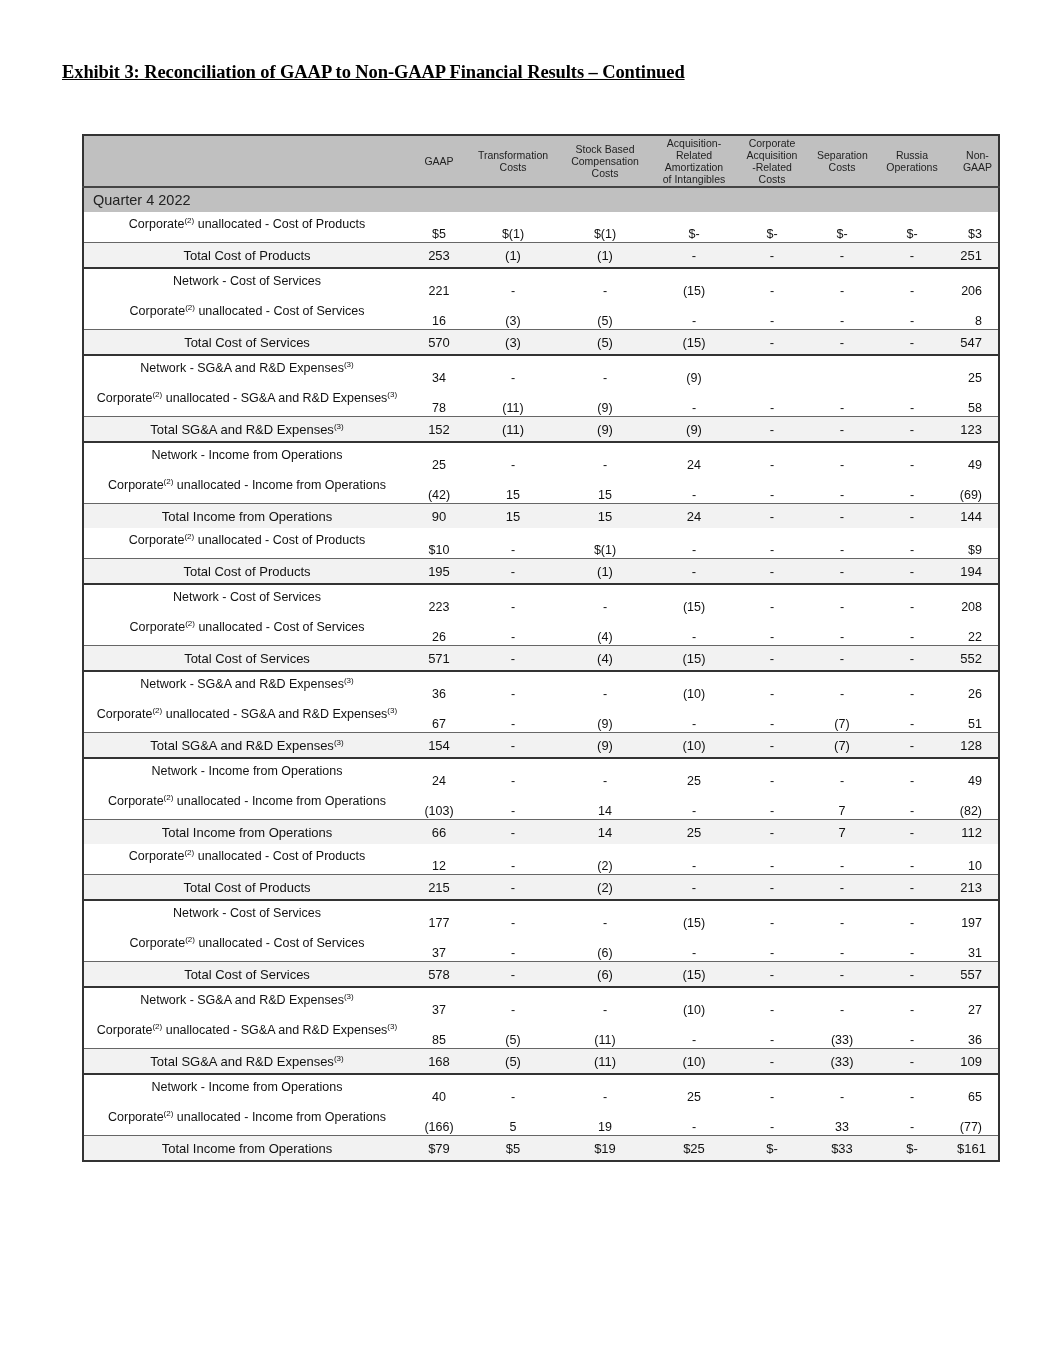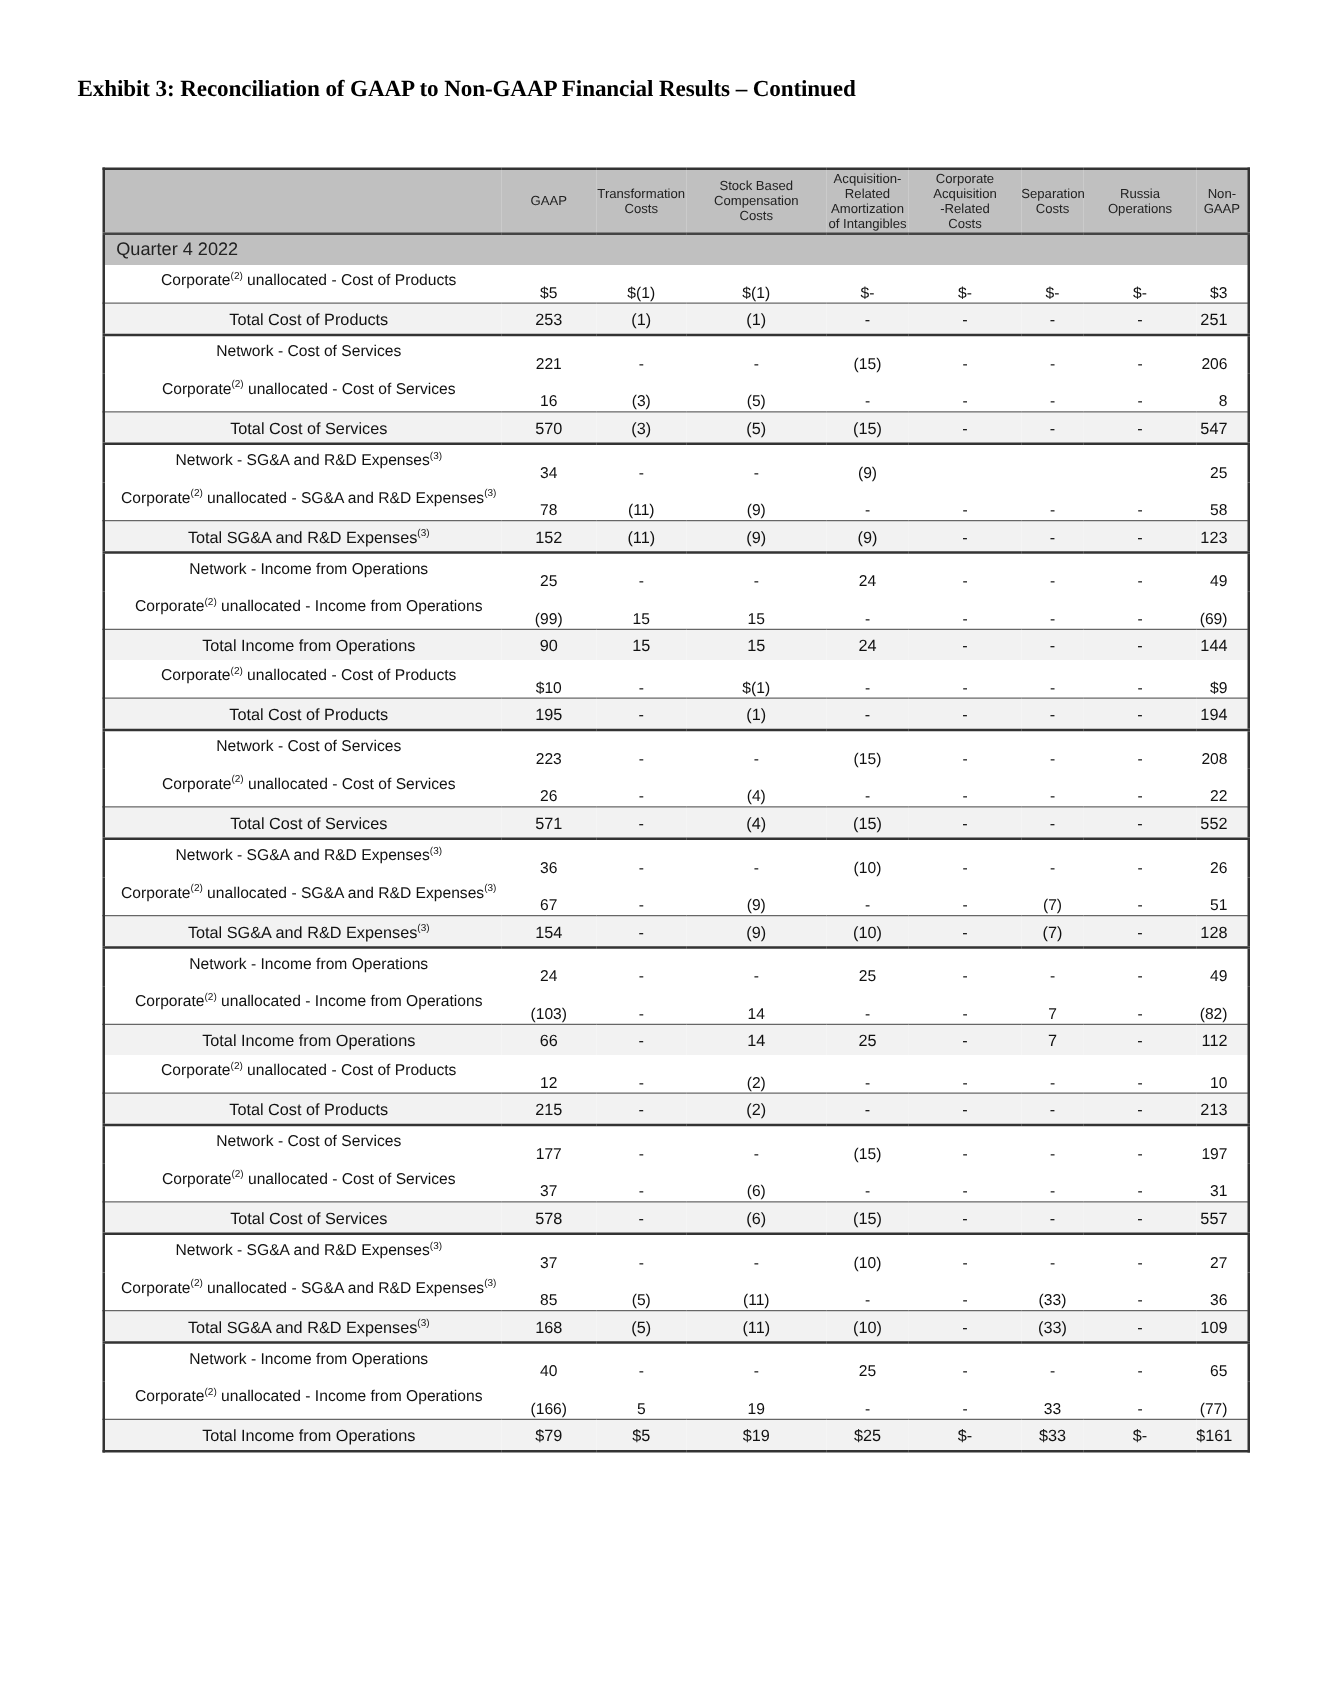--- a/index.html
+++ b/index.html
@@ -1,20 +1,20 @@
 <!DOCTYPE html>
 <html><head>
 <meta charset="utf-8">
 <style>
   html, body { margin: 0; padding: 0; background: #ffffff; }
   body { width: 1055px; height: 1365px; position: relative; font-family: "Liberation Sans", sans-serif; color: #111; }
   .title {
     position: absolute; left: 62px; top: 62px;
     font-family: "Liberation Serif", serif; font-weight: bold; font-size: 18.5px;
-    color: #000; letter-spacing: -0.1px;
+    text-decoration: underline; color: #000; letter-spacing: -0.1px;
   }
   table.recon {
     position: absolute; left: 82px; top: 134px; width: 916px;
     border-collapse: collapse; border: 2px solid #333; table-layout: fixed;
   }
   table.recon td, table.recon th { padding: 0; }
   col.c-label { width: 318px; }
   col.c-gaap { width: 76px; }
   col.c-trans { width: 72px; }
   col.c-sbc { width: 112px; }
@@ -170,21 +170,21 @@
         <td class="num">-</td>
         <td class="num">-</td>
         <td class="num">24</td>
         <td class="num">-</td>
         <td class="num">-</td>
         <td class="num">-</td>
         <td class="num last">49</td>
       </tr>
       <tr class="line">
         <td class="label">Corporate<sup>(2)</sup> unallocated - Income from Operations</td>
-        <td class="num">(99)</td>
+        <td class="num">(42)</td>
         <td class="num">15</td>
         <td class="num">15</td>
         <td class="num">-</td>
         <td class="num">-</td>
         <td class="num">-</td>
         <td class="num">-</td>
         <td class="num last">(69)</td>
       </tr>
       <tr class="total">
         <td class="label">Total Income from Operations</td>

